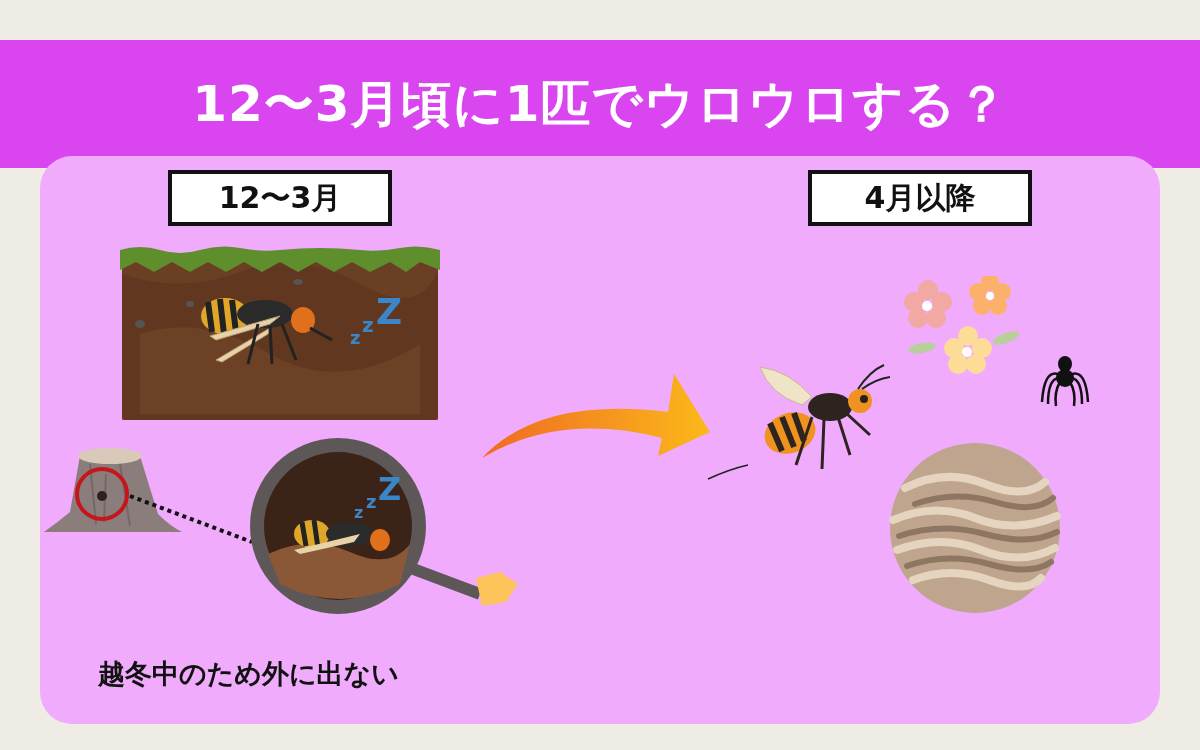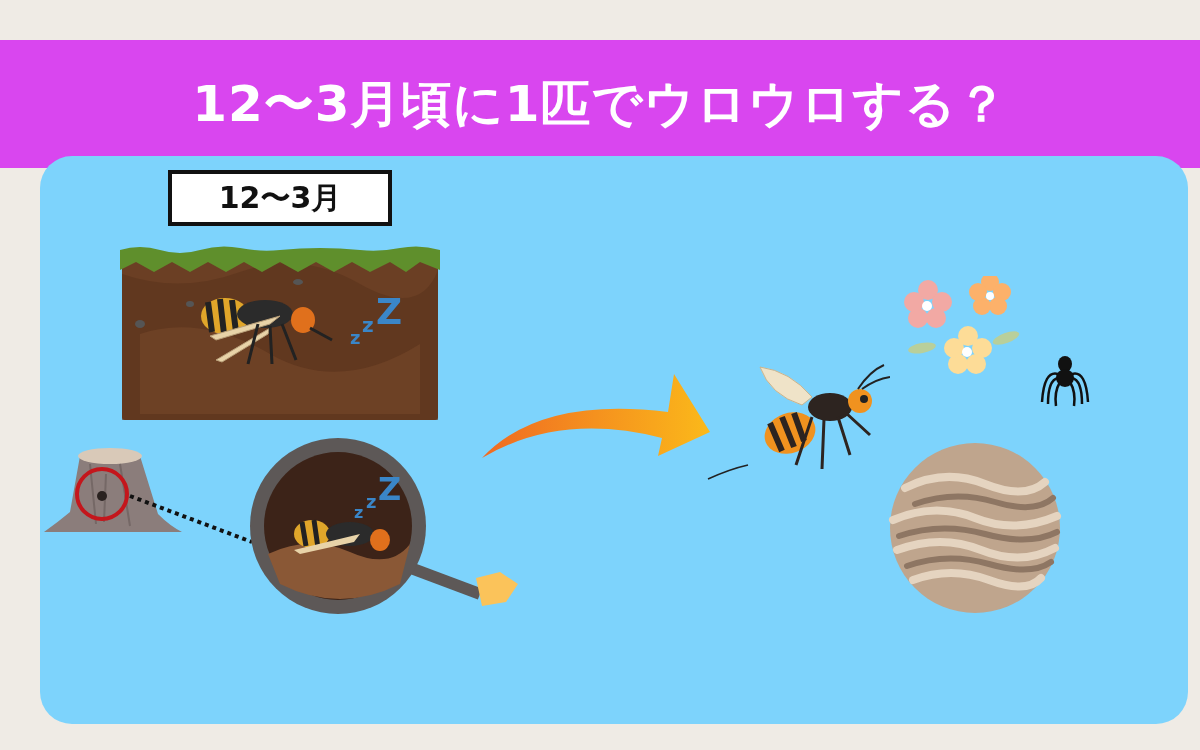--- a/index.html
+++ b/index.html
@@ -1,19 +1,19 @@
 <!DOCTYPE html>
 <html><head>
 <meta charset="utf-8">
 <style>
   html,body{margin:0;padding:0;}
   body{width:1200px;height:750px;background:#efebe5;position:relative;overflow:hidden;font-family:"DejaVu Sans","Liberation Sans",sans-serif;}
   .header{position:absolute;left:0;top:0;width:1200px;height:128px;background:#d946ef;display:flex;align-items:center;justify-content:center;margin-top:40px;}
   .header h1{margin:0;color:#fff;font-size:50px;font-weight:bold;letter-spacing:1px;}
-  .card{position:absolute;left:40px;top:156px;width:1120px;height:568px;background:#7dd3fc;border-radius:32px;padding-left:28px;}
+  .card{position:absolute;left:40px;top:156px;width:1120px;height:568px;background:#f0abfc;border-radius:32px;}
   .label-box{position:absolute;border:4px solid #111;background:#fff;display:flex;align-items:center;justify-content:center;font-weight:bold;font-size:30px;color:#111;}
   .lb-left{left:128px;top:14px;width:216px;height:48px;}
   .lb-right{left:768px;top:14px;width:216px;height:48px;}
   .caption{position:absolute;font-weight:bold;font-size:27px;color:#111;white-space:nowrap;}
   .cap-left{left:58px;top:500px;}
   .cap-right{left:668px;top:500px;}
   .art{position:absolute;}
 </style>
 </head>
 <body>
@@ -66,31 +66,33 @@
     <ellipse cx="62" cy="100" rx="18" ry="14" fill="#e0a62a"></ellipse>
     <path d="M52 88 L56 112 M64 86 L68 114" stroke="#222" stroke-width="5"></path>
     <ellipse cx="100" cy="100" rx="24" ry="12" fill="#2b2b2b"></ellipse>
     <ellipse cx="130" cy="106" rx="10" ry="11" fill="#e0701c"></ellipse>
     <path d="M44 116 L110 100 L104 108 L50 120Z" fill="#e8d3a8"></path>
     <text x="104" y="84" fill="#3a86c8" font-weight="bold" font-size="16" font-family="DejaVu Sans, sans-serif">z</text>
     <text x="116" y="74" fill="#3a86c8" font-weight="bold" font-size="18" font-family="DejaVu Sans, sans-serif">z</text>
     <text x="128" y="66" fill="#3a86c8" font-weight="bold" font-size="32" font-family="DejaVu Sans, sans-serif">Z</text>
   </svg>
 
+  <div class="caption cap-left">越冬中のため外に出ない</div>
 
   <svg class="art" style="left:440px;top:218px" width="230" height="90" viewBox="0 0 230 90">
     <defs>
       <linearGradient id="ag" x1="0" x2="1" y1="0" y2="0">
         <stop offset="0" stop-color="#ef6a22"></stop>
         <stop offset="1" stop-color="#fbb91a"></stop>
       </linearGradient>
     </defs>
     <path d="M2 84 Q60 22 188 38 L194 0 L230 58 L178 82 L182 64 Q80 38 2 84Z" fill="url(#ag)"></path>
   </svg>
 
+  <div class="label-box lb-right">4月以降</div>
 
   <svg class="art" style="left:862px;top:120px" width="120" height="110" viewBox="0 0 120 110">
     <g fill="#f2a9a4">
         <circle cx="26" cy="14" r="10"></circle>
         <circle cx="40" cy="26" r="10"></circle>
         <circle cx="34" cy="42" r="10"></circle>
         <circle cx="16" cy="42" r="10"></circle>
         <circle cx="12" cy="26" r="10"></circle>
       </g>
     <circle cx="25" cy="30" r="5" fill="#fff"></circle>

